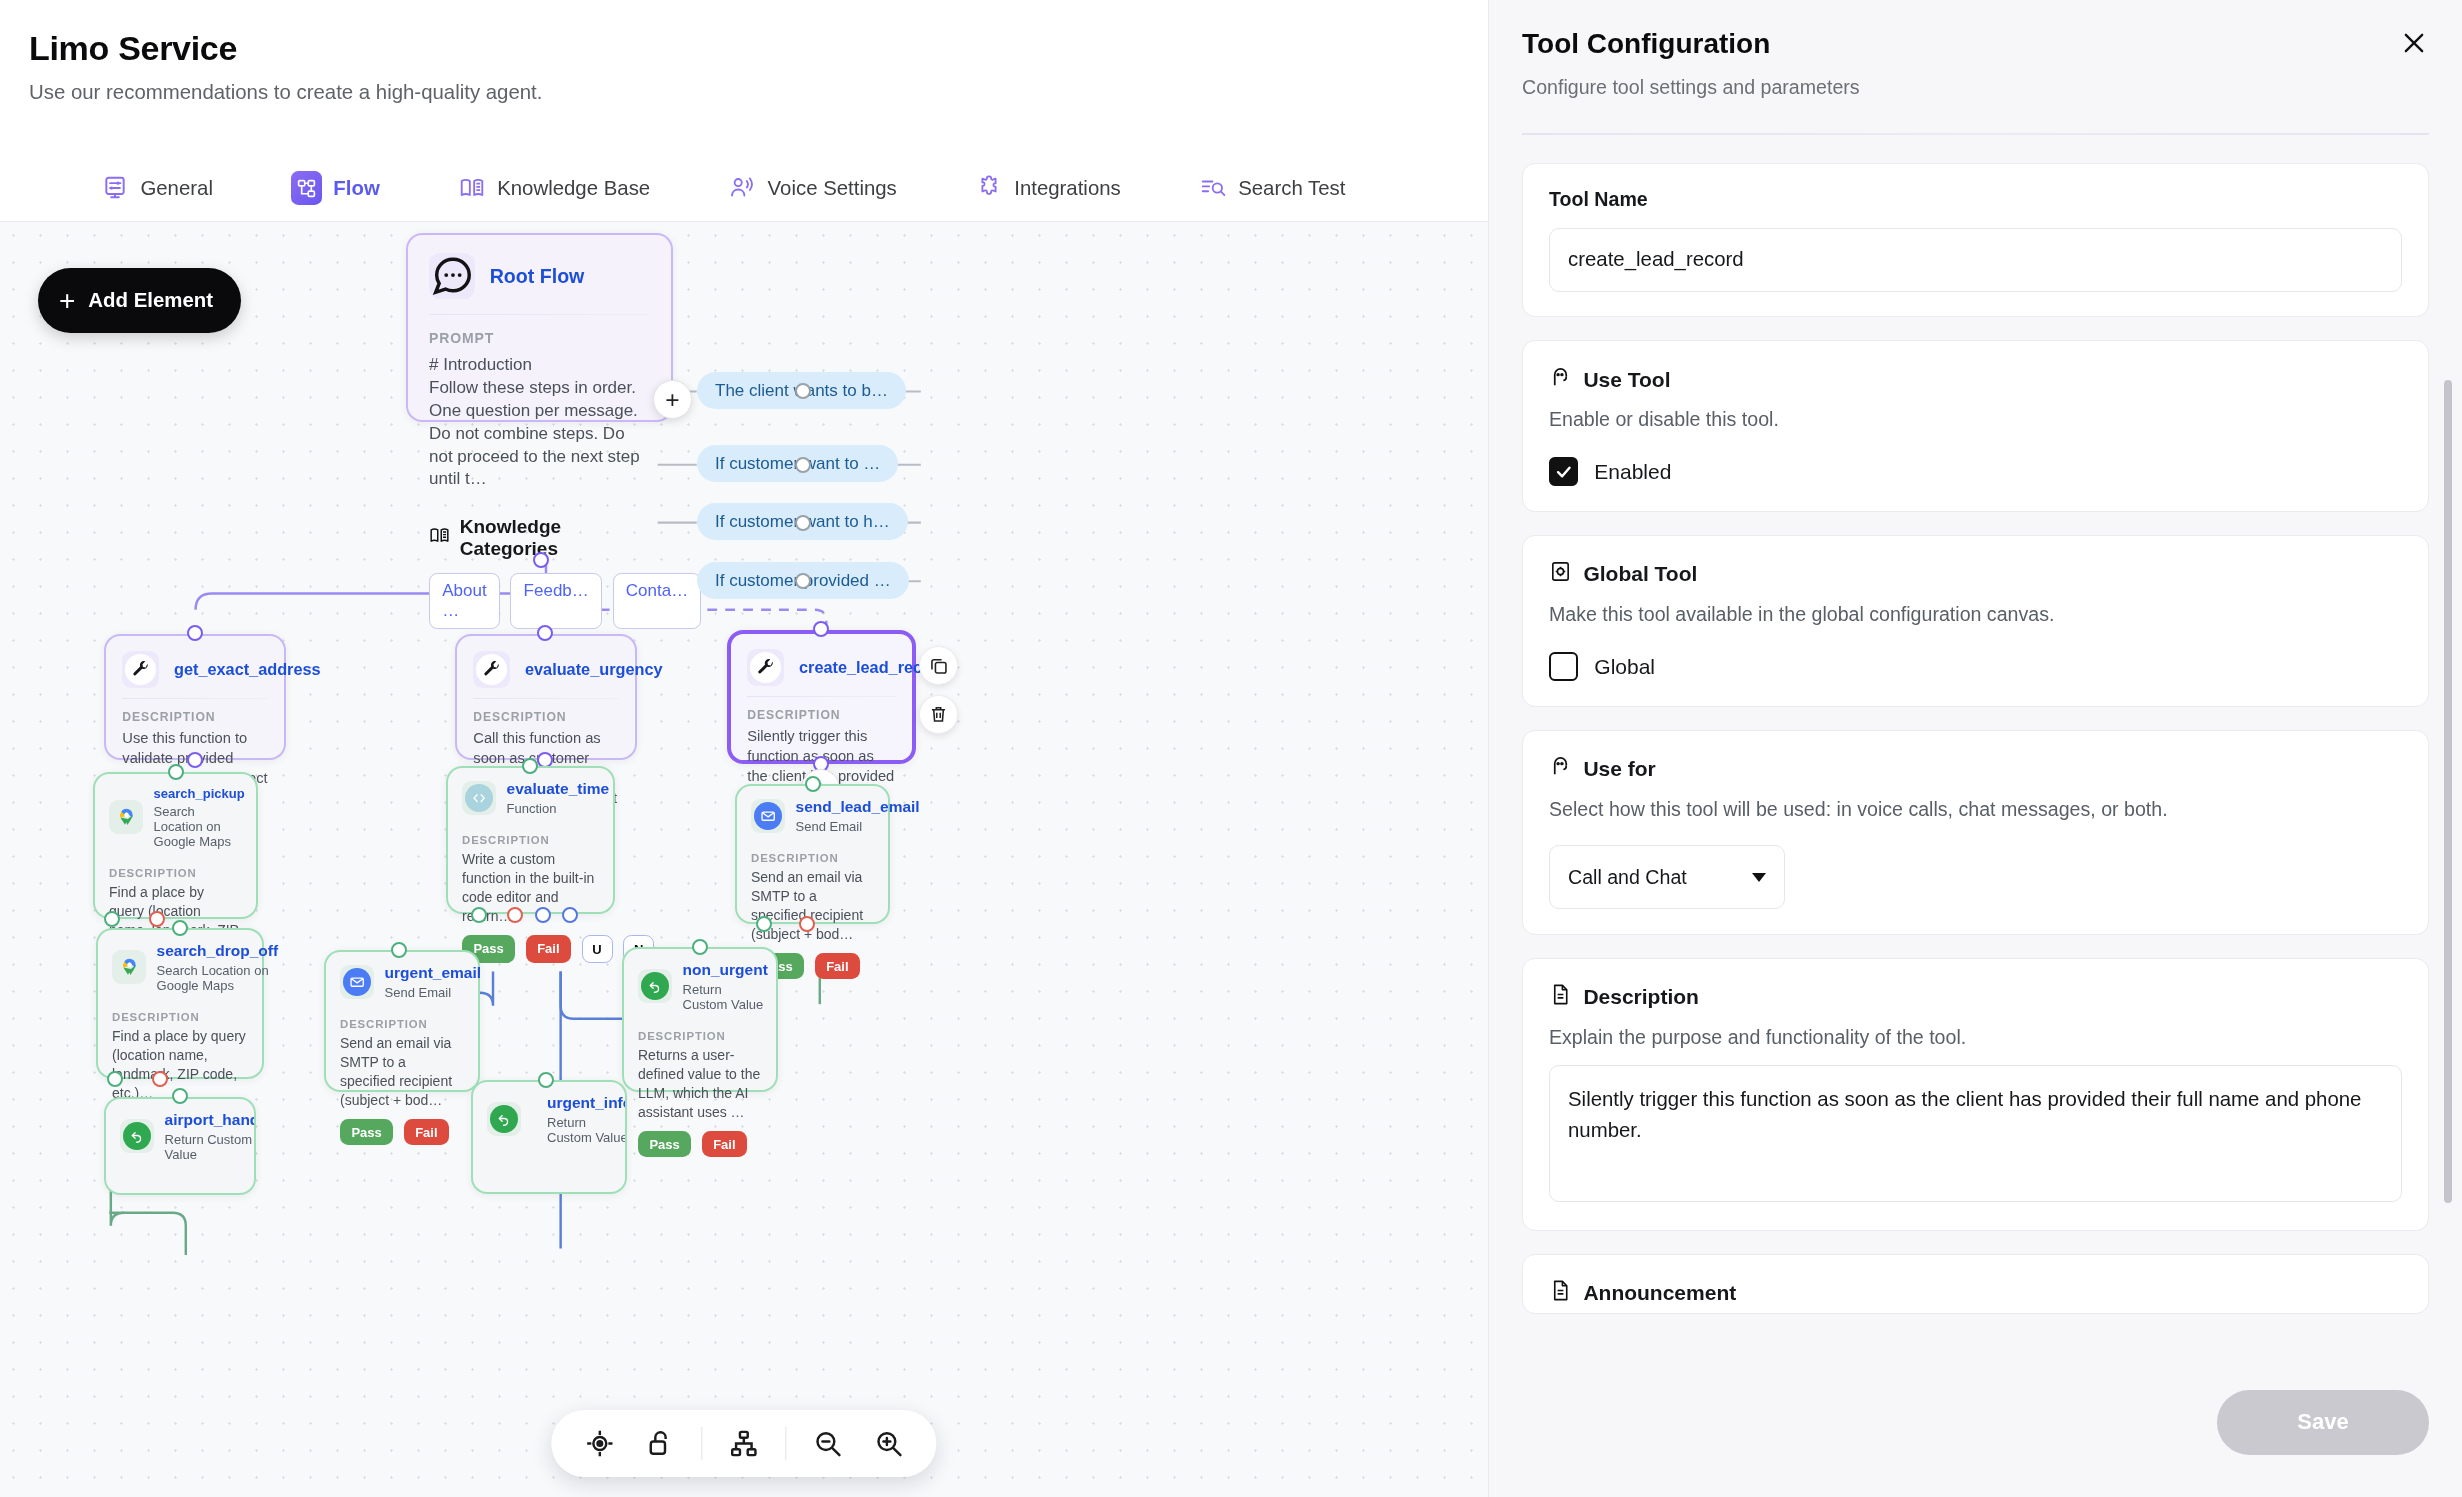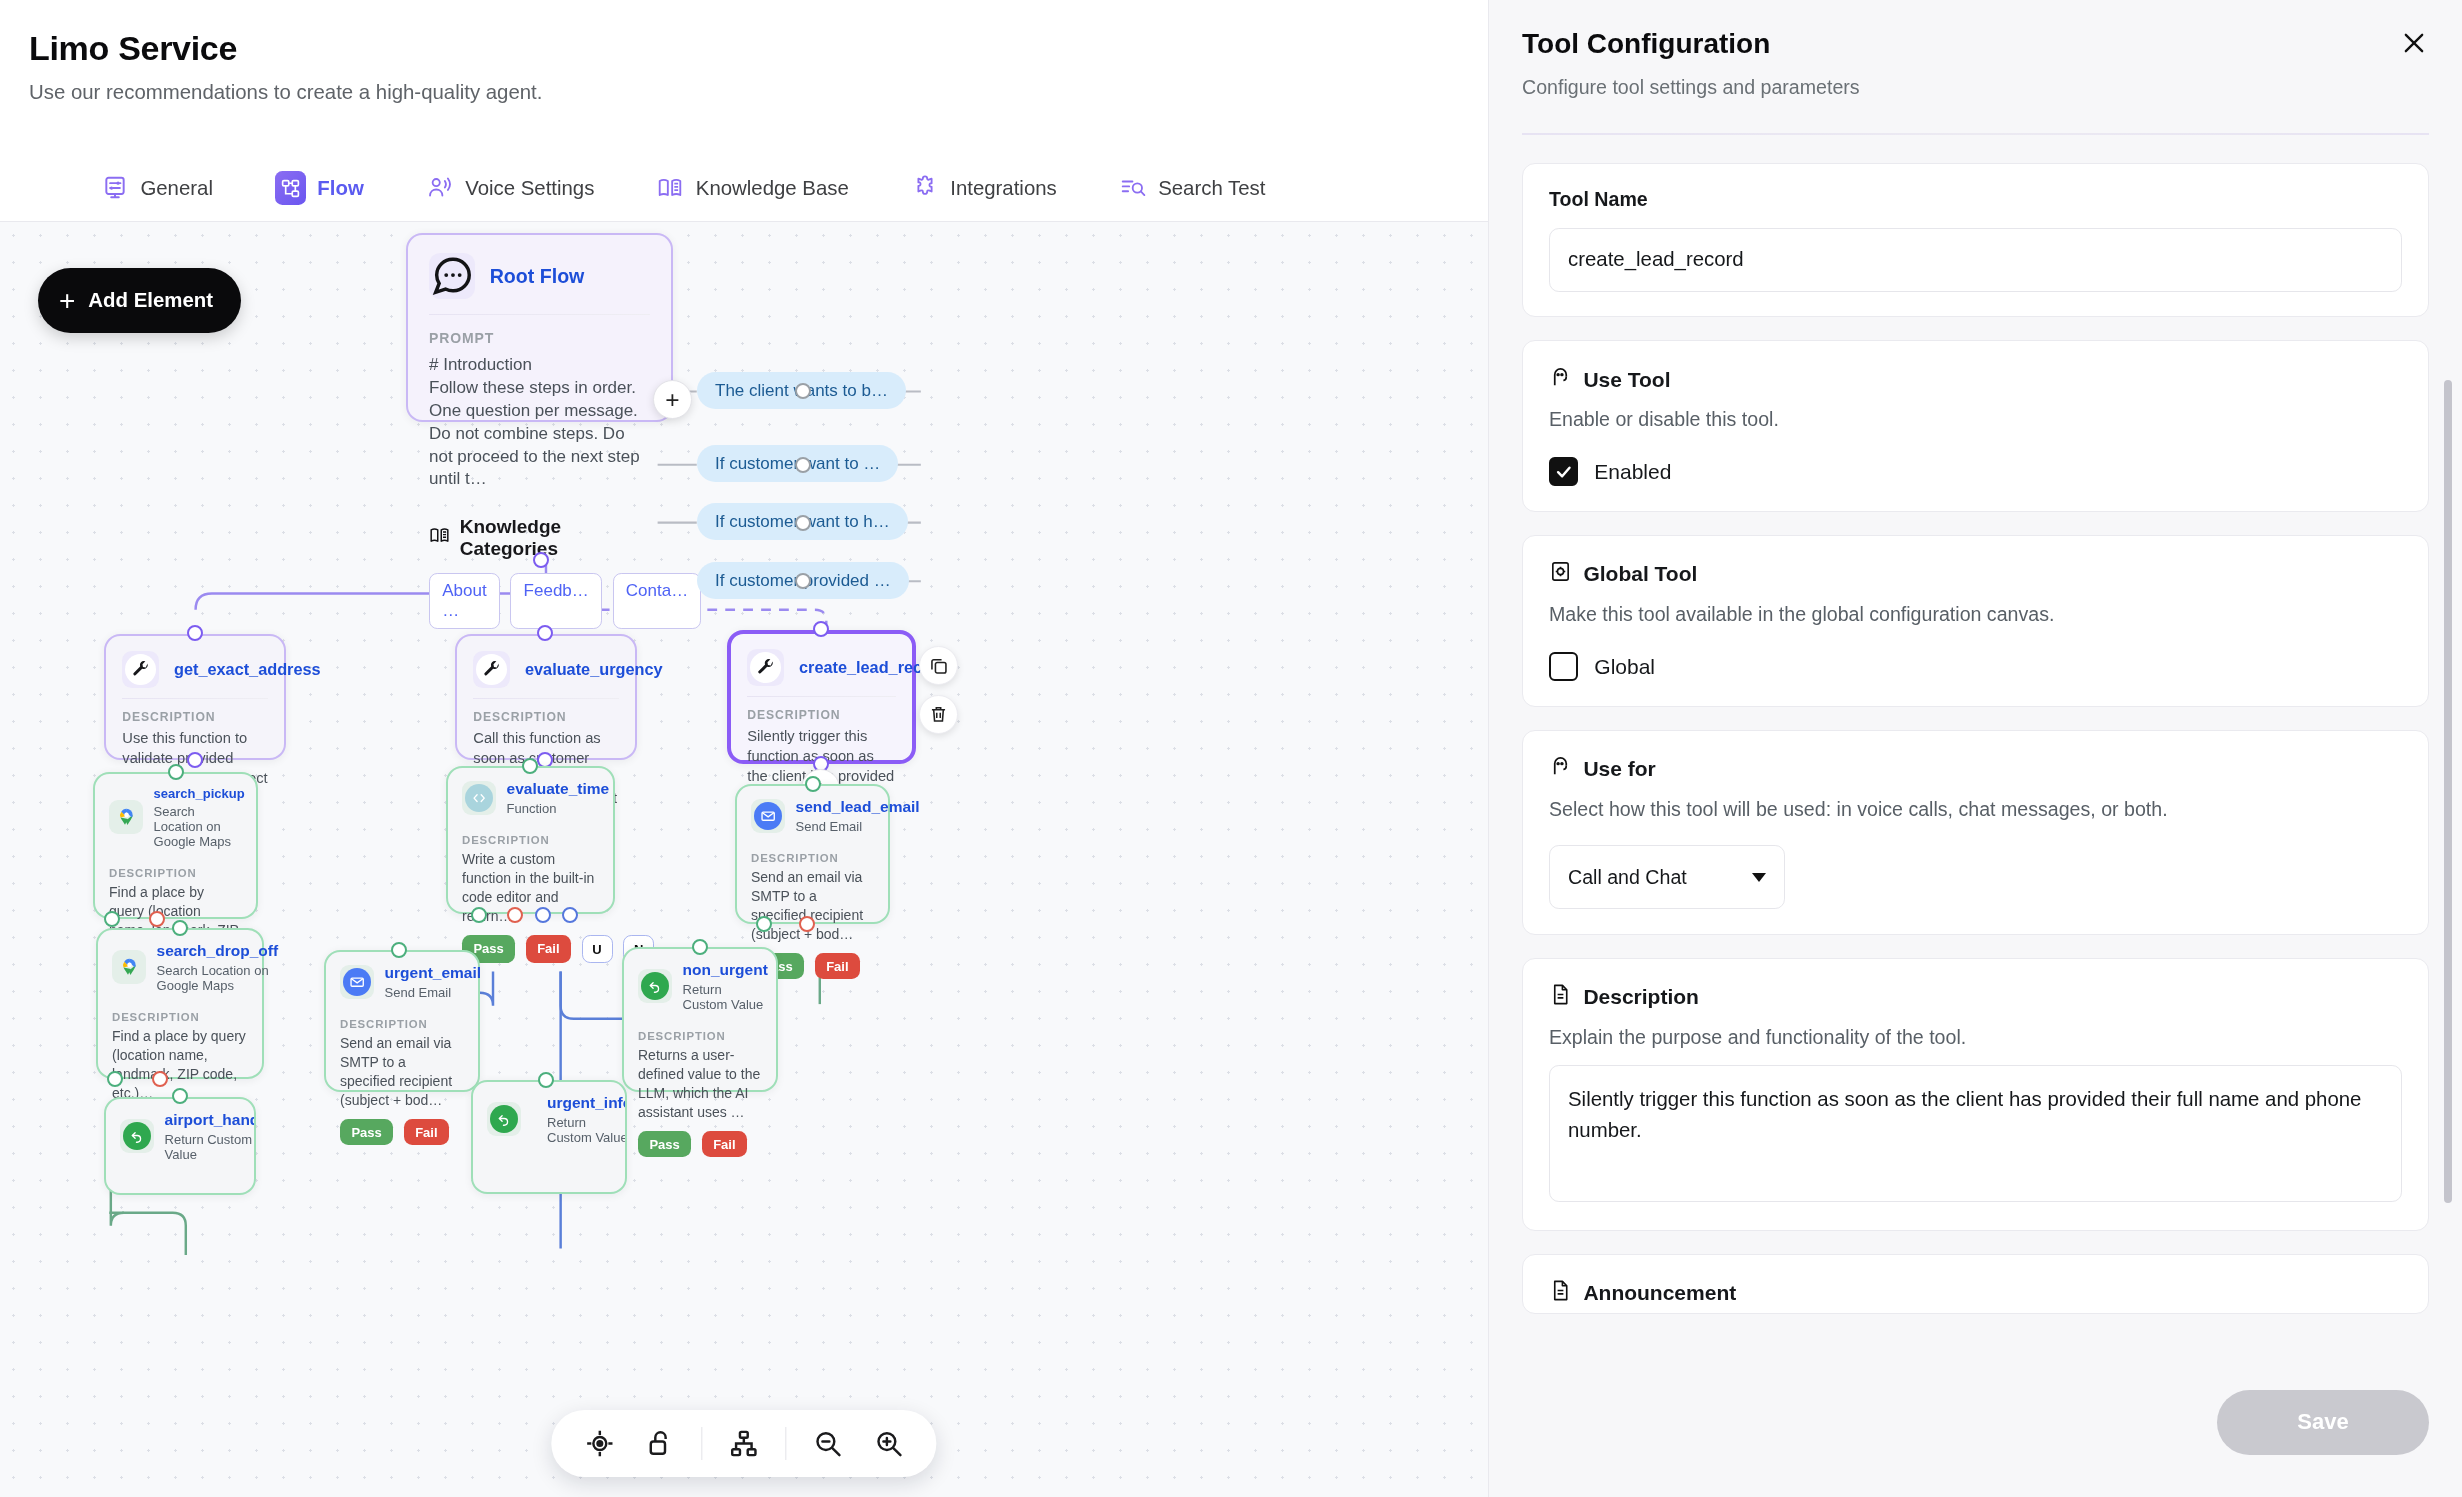--- a/index.html
+++ b/index.html
@@ -17,21 +17,21 @@
     width: 1488px; height: 1497px;
     background: #ffffff;
     display: flex; flex-direction: column;
     overflow: hidden;
   }
   .page-header { padding: 29px 29px 0 29px; height: 155px; }
   .page-title { font-size: 34px; font-weight: 700; color: #0b0b0d; letter-spacing: -0.3px; }
   .page-subtitle { font-size: 20.4px; color: #5f6368; margin-top: 13px; }
 
   .tabs {
-    display: flex; align-items: center; gap: 0px;
+    display: flex; align-items: center; gap: 16px;
     height: 67px; border-bottom: 0.8px solid #e9e9ee;
     padding-left: 70px;
   }
   .tab { display: flex; align-items: center; gap: 11.4px; padding: 0 31px; height: 67px;
          font-size: 20.4px; color: #3f4043; font-weight: 500; cursor: pointer; white-space: nowrap; }
   .tab.active { color: #5b5bf0; font-weight: 600; }
   .tab-ico { width: 28px; height: 28px; display: inline-flex; align-items: center; justify-content: center; }
   .tab-ico svg { width: 26px; height: 26px; }
   .tab.active .tab-ico {
     background: linear-gradient(135deg,#8b6df2,#6a56f0);
@@ -203,38 +203,38 @@
             <rect x="14" y="3" width="7" height="6" rx="1.4"></rect>
             <rect x="14" y="15" width="7" height="6" rx="1.4"></rect>
             <path d="M6.5 9v9h7.5M10 6h4M17.5 9v6"></path>
           </svg>
         </span>
         <span>Flow</span>
       </div>
 
       <div class="tab">
         <span class="tab-ico">
+          <svg viewBox="0 0 24 24" fill="none" stroke="#8b6df2" stroke-width="1.7" stroke-linejoin="round">
+            <path d="M2.5 5.5c2.5-1.3 5-1.3 7.5 0v13c-2.5-1.3-5-1.3-7.5 0z"></path>
+            <path d="M21.5 5.5c-2.5-1.3-5-1.3-7.5 0v13c2.5-1.3 5-1.3 7.5 0z"></path>
+            <path d="M16 8h3.5M16 11h3.5M16 14h3.5"></path>
+          </svg>
+        </span>
+        <span>Knowledge Base</span>
+      </div>
+
+      <div class="tab">
+        <span class="tab-ico">
           <svg viewBox="0 0 24 24" fill="none" stroke="#8b6df2" stroke-width="1.7" stroke-linecap="round">
             <circle cx="8.5" cy="7" r="3.3"></circle>
             <path d="M2.8 19c0-3.4 2.6-5.6 5.7-5.6s5.7 2.2 5.7 5.6"></path>
             <path d="M16.5 5.5a5.5 5.5 0 0 1 0 6M19.3 3.2a9 9 0 0 1 0 10.6"></path>
           </svg>
         </span>
         <span>Voice Settings</span>
-      </div>
-
-      <div class="tab">
-        <span class="tab-ico">
-          <svg viewBox="0 0 24 24" fill="none" stroke="#8b6df2" stroke-width="1.7" stroke-linejoin="round">
-            <path d="M2.5 5.5c2.5-1.3 5-1.3 7.5 0v13c-2.5-1.3-5-1.3-7.5 0z"></path>
-            <path d="M21.5 5.5c-2.5-1.3-5-1.3-7.5 0v13c2.5-1.3 5-1.3 7.5 0z"></path>
-            <path d="M16 8h3.5M16 11h3.5M16 14h3.5"></path>
-          </svg>
-        </span>
-        <span>Knowledge Base</span>
       </div>
 
       <div class="tab">
         <span class="tab-ico">
           <svg viewBox="0 0 24 24" fill="none" stroke="#8b6df2" stroke-width="1.7" stroke-linejoin="round">
             <path d="M10 3.2a2 2 0 0 1 4 0c0 1 .7 1.4 1.5 1.1l2.6-.9v4.3c-.9-.3-2 .3-2 1.6s1.1 1.9 2 1.6v4.3l-2.6-.9c-.8-.3-1.5.1-1.5 1.1a2 2 0 0 1-4 0c0-1-.7-1.4-1.5-1.1l-2.6.9V10c.9.3 2-.3 2-1.6S6.8 6.5 5.9 6.8V3.4l2.6.9C9.3 4.6 10 4.2 10 3.2z"></path>
           </svg>
         </span>
         <span>Integrations</span>
       </div>

